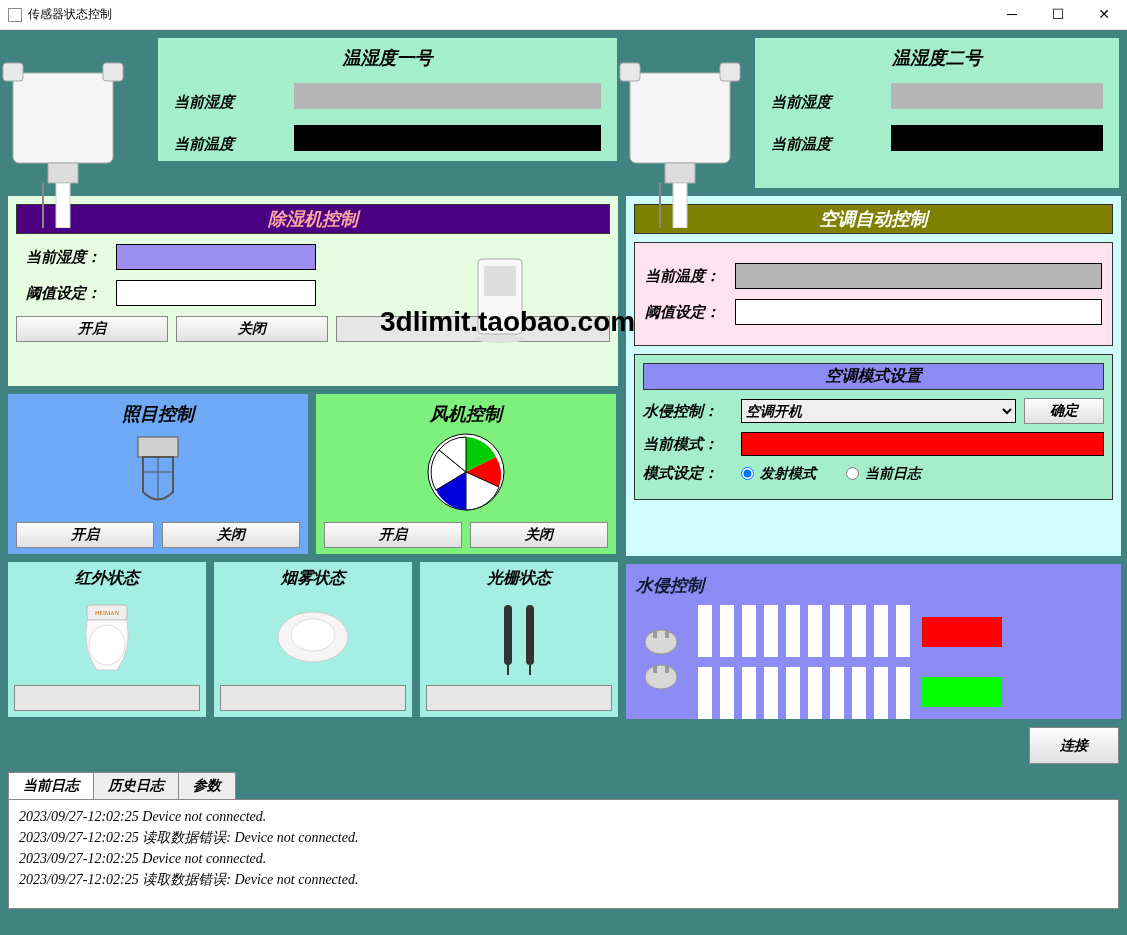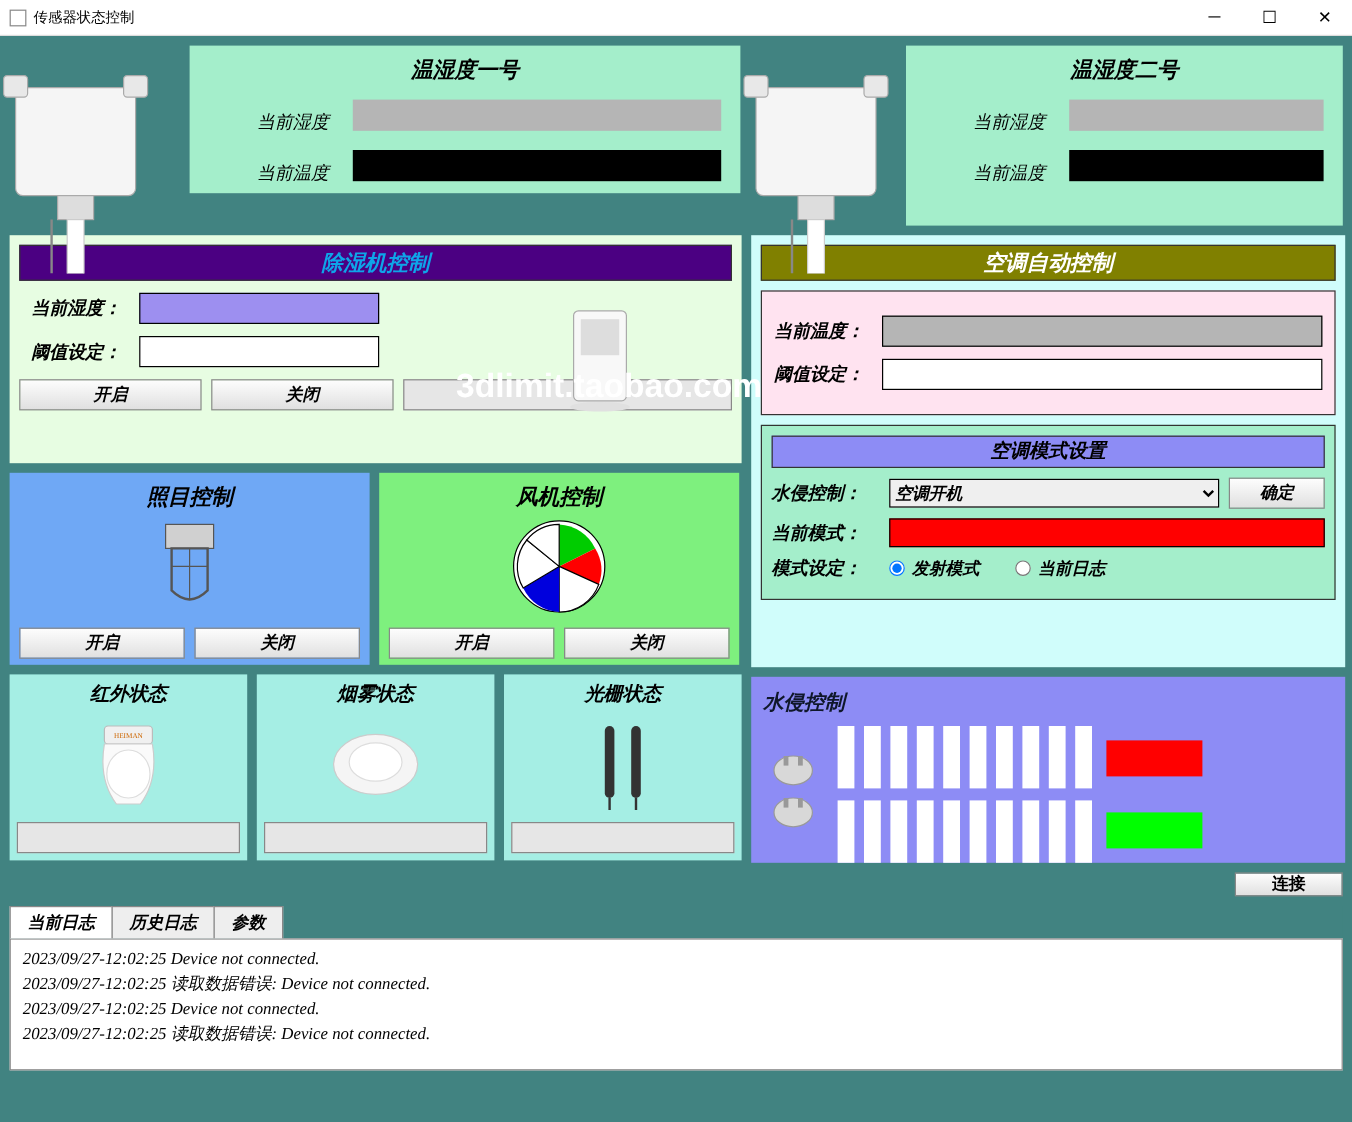--- a/index.html
+++ b/index.html
@@ -6,28 +6,28 @@
 body { font-family: "SimSun", "Microsoft YaHei", serif; background: #f0f0f0; width: 1127px; height: 935px; overflow: hidden; }
 .titlebar { height: 30px; background: #fff; border-bottom: 1px solid #ddd; display: flex; align-items: center; padding-left: 8px; font-size: 12px; }
 .titlebar .icon { width: 14px; height: 14px; border: 1px solid #888; margin-right: 6px; }
 .titlebar .spacer { flex: 1; }
 .titlebar .winbtn { width: 46px; height: 30px; display: flex; align-items: center; justify-content: center; font-size: 14px; cursor: pointer; }
 .main { background: #418381; padding: 8px; height: 905px; }
 .th-row { display: flex; gap: 8px; }
 .th-panel { background: #a4eecb; padding: 8px 16px; flex: 1; position: relative; }
 .th-title { text-align: center; font-style: italic; font-weight: bold; font-size: 18px; margin-bottom: 10px; }
 .th-line { display: flex; align-items: center; margin: 10px 0; }
-.th-label { width: 100px; font-style: italic; font-weight: normal; font-size: 15px; text-align: right; margin-right: 20px; margin-top: 13px; }
+.th-label { width: 100px; font-style: italic; font-weight: bold; font-size: 15px; margin-right: 20px; margin-top: 13px; }
 .th-val { flex: 1; height: 26px; }
 .th-val.gray { background: #b5b5b5; }
 .th-val.black { background: #000; }
 .sensor-img { position: absolute; left: -10px; top: 10px; width: 130px; height: 180px; }
 .row2 { display: grid; grid-template-columns: 610px 495px; gap: 8px; margin-top: 8px; }
 .dehum { background: #e7fde2; padding: 8px; height: 190px; }
-.dehum .hdr { background: #4b0082; color: #0ea5e9; text-align: center; font-style: italic; font-weight: bold; font-size: 18px; padding: 2px; border: 1px solid #333; }
+.dehum .hdr { background: #4b0082; color: #fca5a5; text-align: center; font-style: italic; font-weight: bold; font-size: 18px; padding: 2px; border: 1px solid #333; }
 .dehum .body { padding: 0 10px; position: relative; }
 .dehum .line { display: flex; align-items: center; margin: 10px 0; }
 .dehum .lbl { width: 90px; font-style: italic; font-weight: bold; font-size: 15px; }
 .dehum .fld { width: 200px; height: 26px; border: 1px solid #000; }
 .dehum .fld.purple { background: #9d8ff0; }
 .dehum .fld.white { background: #fff; }
 .dehum-img { position: absolute; right: 80px; top: 10px; width: 60px; height: 90px; }
 .btnbar { display: flex; gap: 8px; }
 .btn { flex: 1; height: 26px; background: linear-gradient(#fdfdfd,#e0e0e0); border: 1px solid #888; font-style: italic; font-weight: bold; font-size: 14px; cursor: pointer; }
 .btn.sm { flex: none; width: 152px; }
@@ -59,29 +59,29 @@
 .status-panel .bar { height: 26px; background: #e6e6e6; border: 1px solid #888; margin-top: 4px; }
 .water { background: #8d8cf5; padding: 10px; height: 155px; margin-top: 8px; }
 .water .ttl { color: #0f172a; font-style: italic; font-weight: bold; font-size: 17px; margin-bottom: 8px; }
 .water .content { display: flex; align-items: center; gap: 12px; }
 .water .bars { display: flex; gap: 8px; }
 .water .vbar { width: 14px; height: 52px; background: #fff; }
 .water .ind { width: 80px; height: 30px; }
 .water .ind.red { background: #ff0000; }
 .water .ind.green { background: #00ff00; }
 .connect-row { display: flex; justify-content: flex-end; margin-top: 8px; }
-.connect-btn { width: 90px; height: 20px; background: linear-gradient(#fdfdfd,#e0e0e0); border: 1px solid #888; font-weight: bold; font-size: 14px; cursor: pointer; }
+.connect-btn { width: 90px; height: 37px; background: linear-gradient(#fdfdfd,#e0e0e0); border: 1px solid #888; font-style: italic; font-weight: bold; font-size: 14px; cursor: pointer; }
 .tabs { margin-top: 8px; }
 .tabbar { display: flex; background: #418381; }
 .tab { padding: 4px 14px; background: #fff; border: 1px solid #888; border-bottom: none; font-style: italic; font-weight: bold; font-size: 14px; cursor: pointer; margin-right: -1px; }
 .tab.active { background: #fff; }
 .tab.inactive { background: #eee; }
 .logbox { background: #fff; border: 1px solid #888; height: 110px; padding: 6px 10px; font-style: italic; font-size: 14px; overflow-y: scroll; }
 .logbox div { line-height: 1.5; }
-.watermark { position: absolute; left: 380px; top: 306px; font-size: 28px; font-weight: bold; color: #ffffff; pointer-events: none; z-index: 100; font-family: Arial; }
+.watermark { position: absolute; left: 380px; top: 306px; font-size: 28px; font-weight: bold; color: #000000; pointer-events: none; z-index: 100; font-family: Arial; }
 .col-left { display: flex; flex-direction: column; }
 .col-right { display: flex; flex-direction: column; }
 </style>
 </head>
 <body>
 
 <div class="titlebar">
   <div class="icon"></div>
   <span>传感器状态控制</span>
   <div class="spacer"></div>

